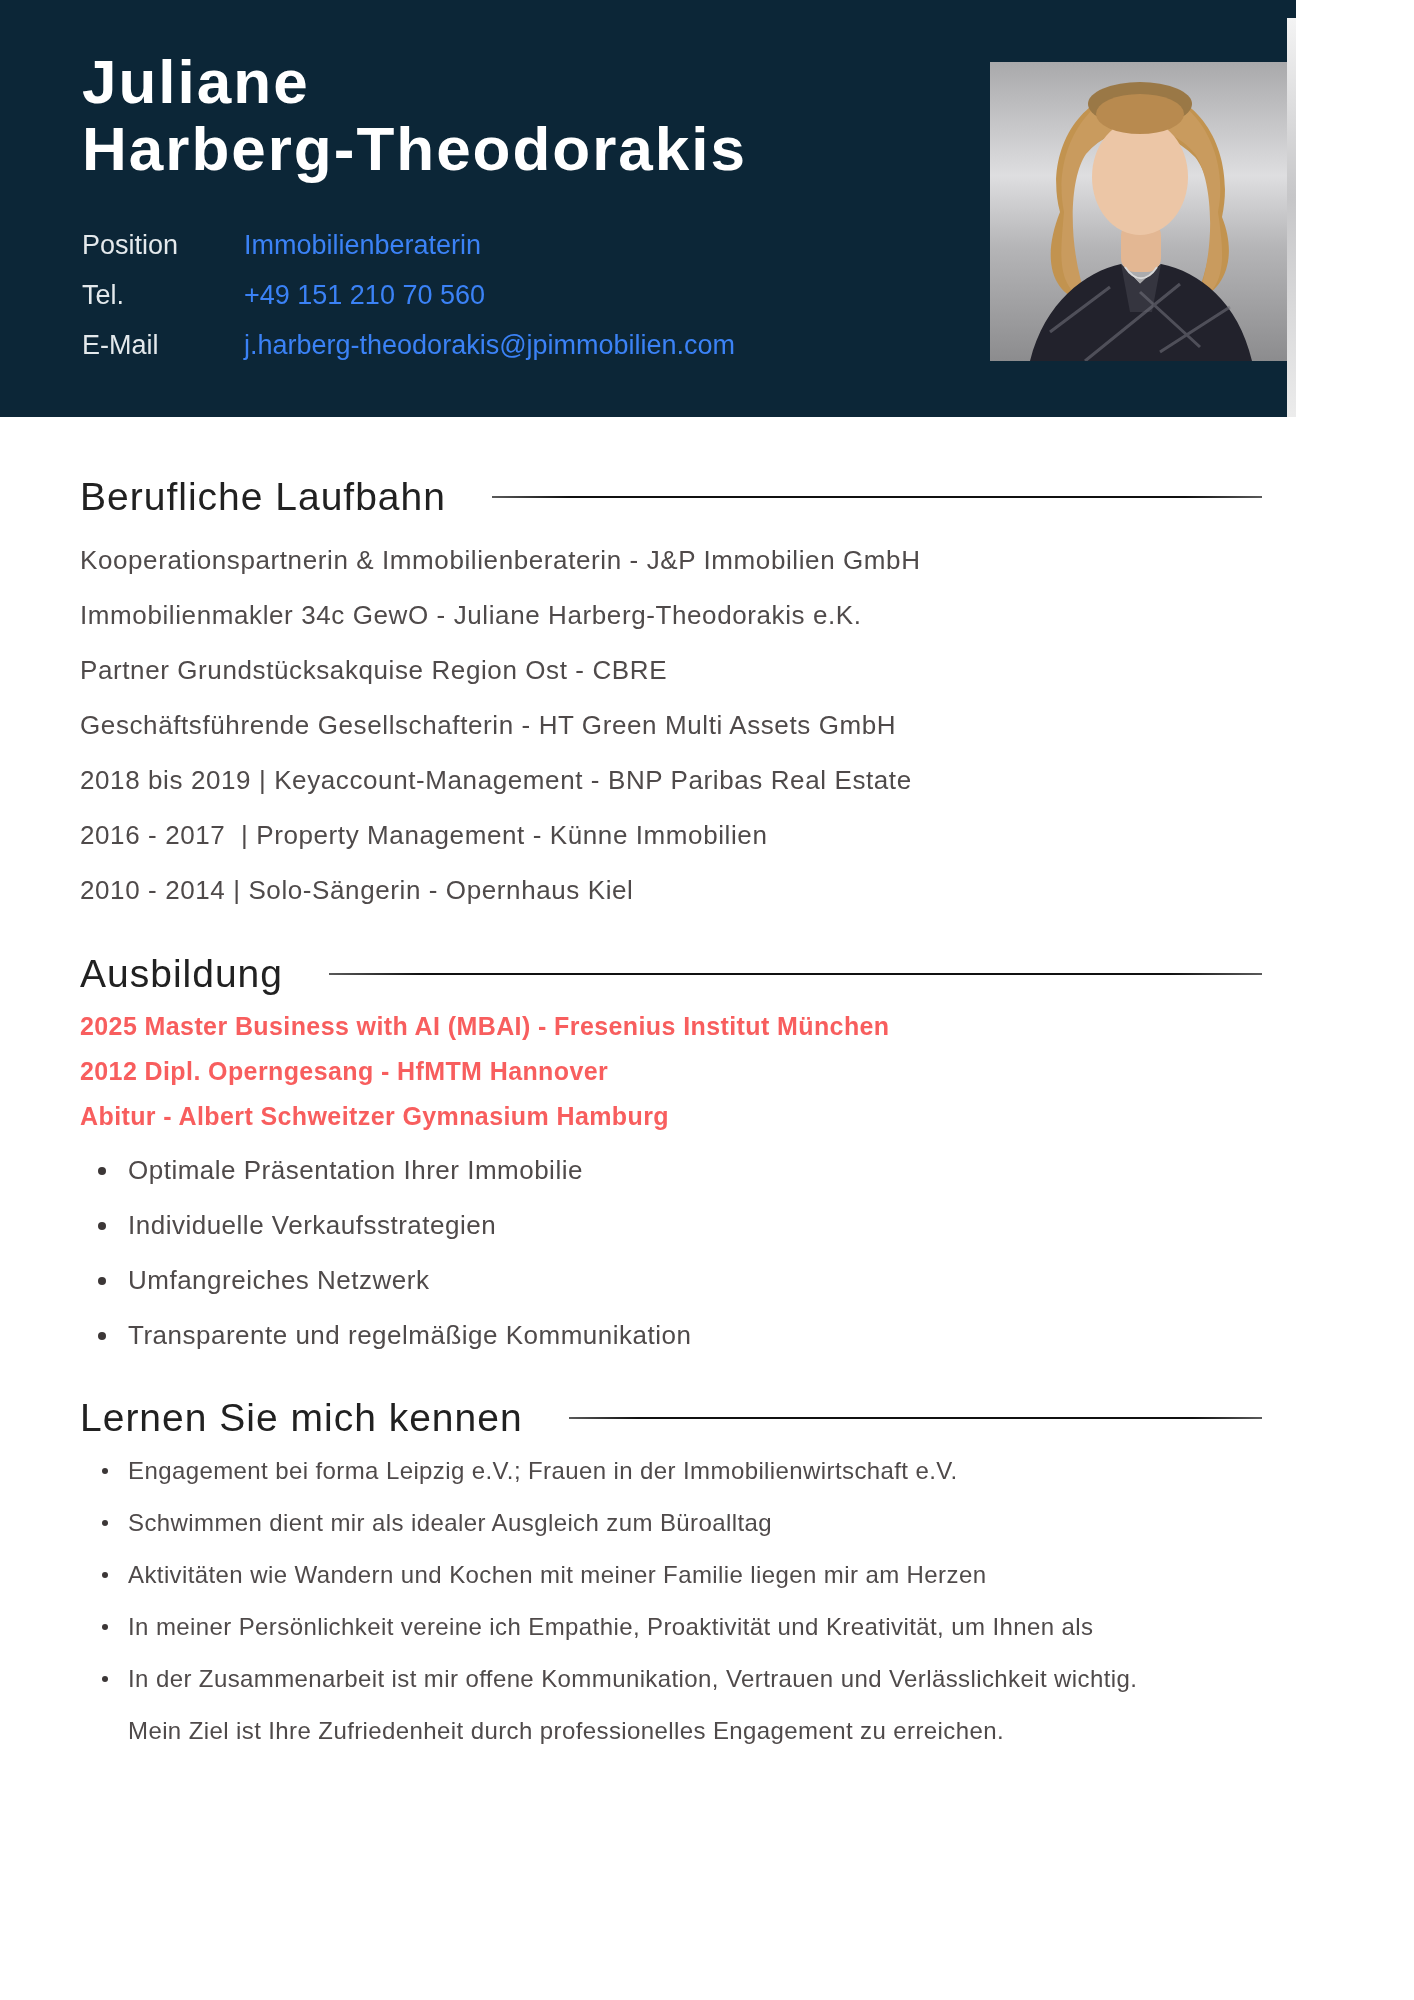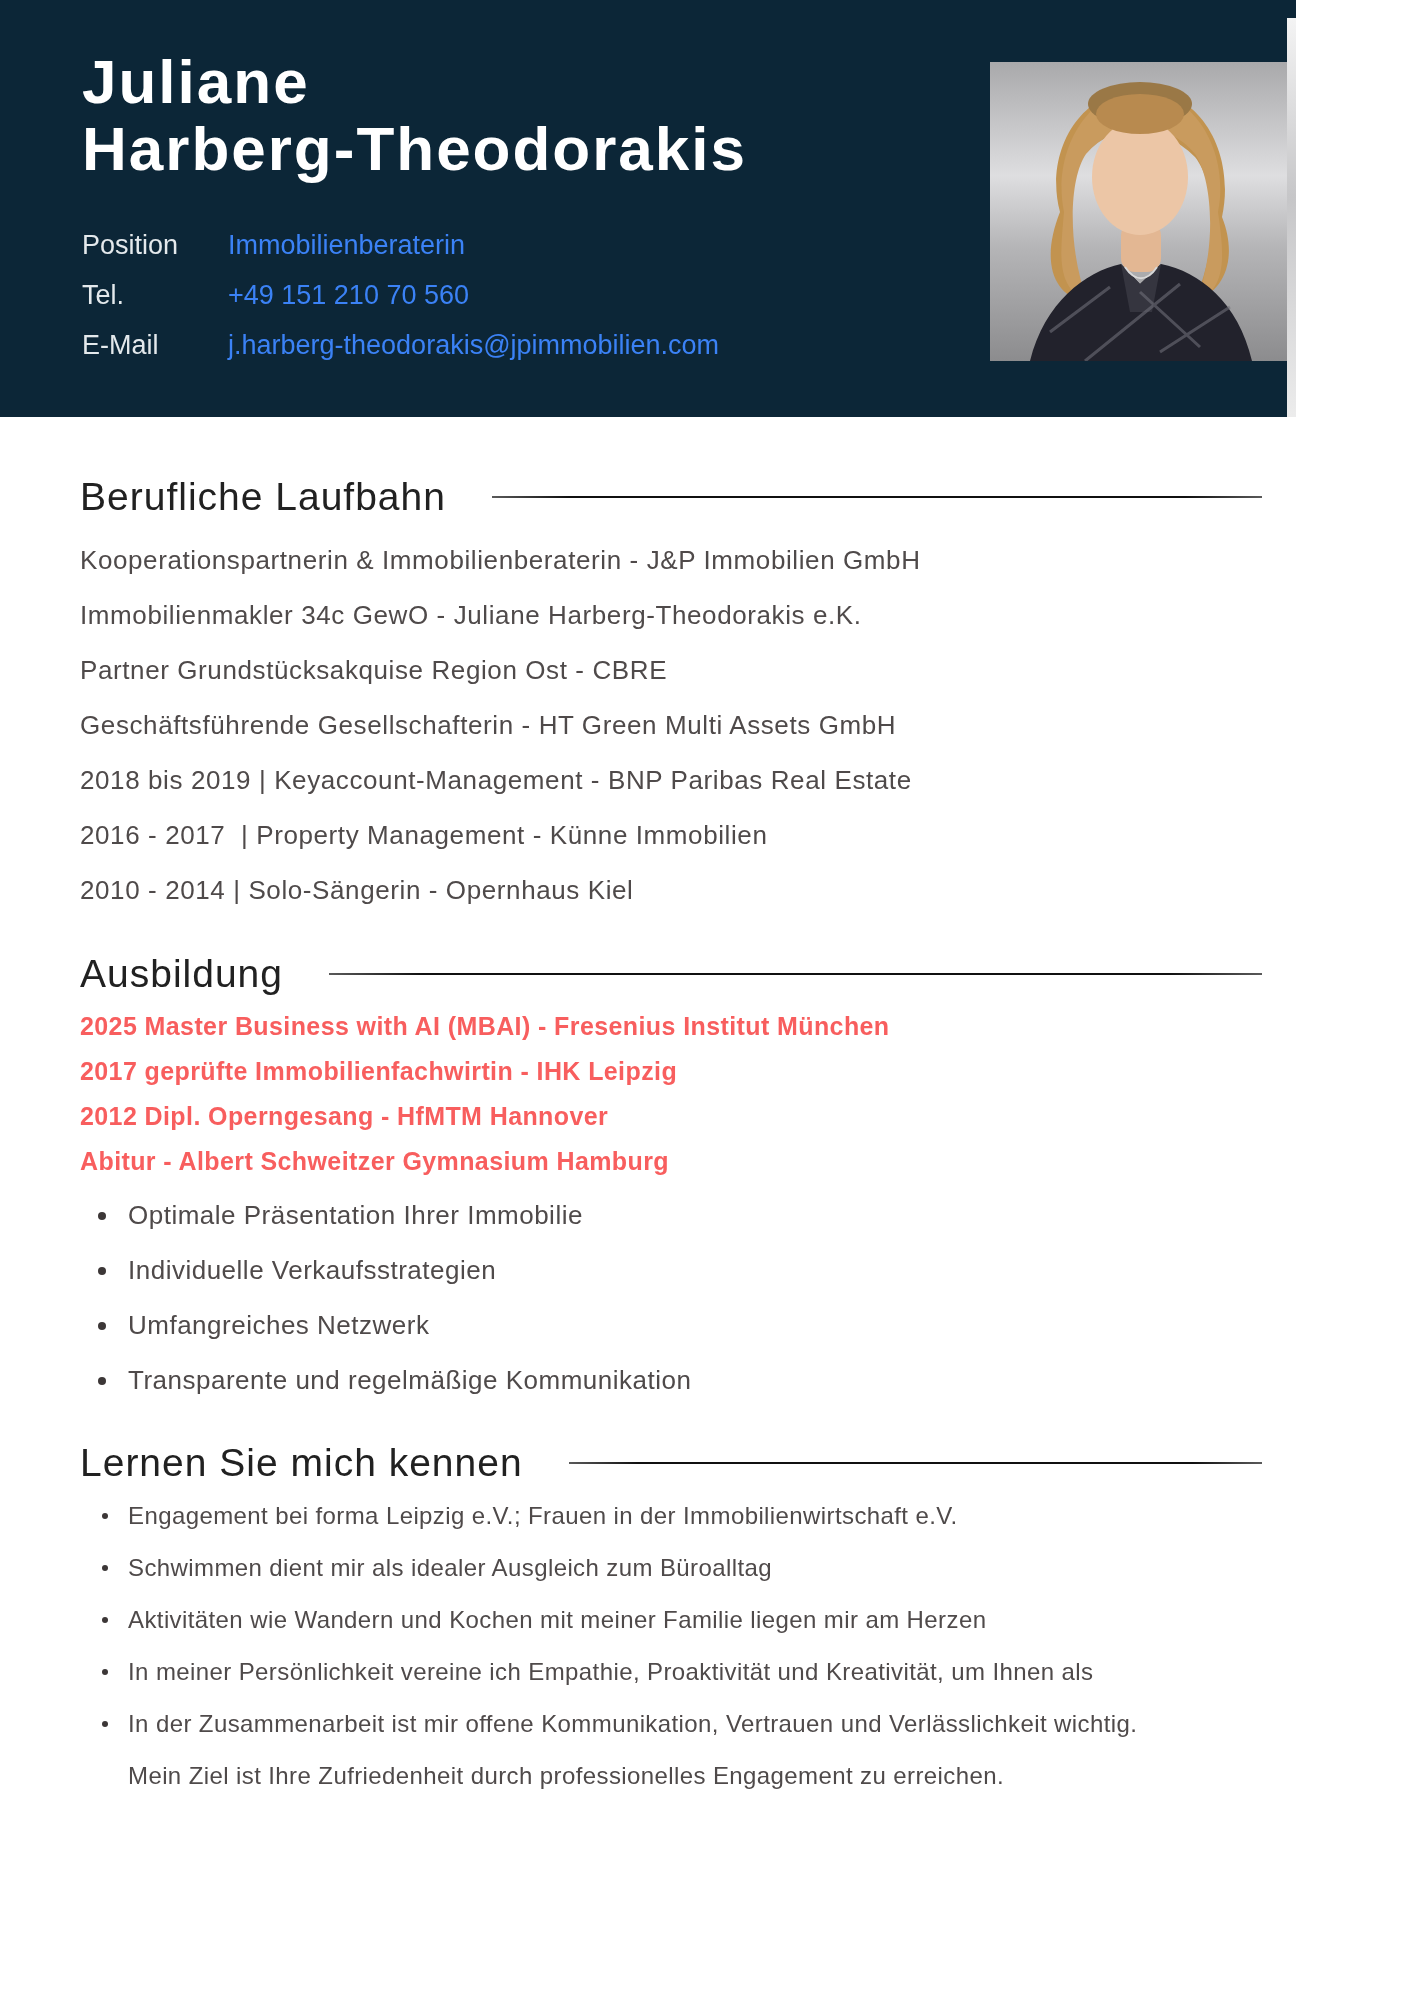--- a/index.html
+++ b/index.html
@@ -11,21 +11,21 @@
   html,body{margin:0;padding:0;background:#ffffff;}
   .page{
     width:1414px;height:2000px;position:relative;background:#ffffff;
     font-family:"Liberation Sans","DejaVu Sans",sans-serif;overflow:hidden;
   }
   
   .header{position:relative;width:1296px;height:417px;background:var(--header_bg);}
   .name{position:absolute;left:82px;top:48px;color:#ffffff;font-weight:700;
         font-size:62px;line-height:67px;letter-spacing:2px;}
   .contact{position:absolute;left:82px;top:220px;display:grid;
-           grid-template-columns:146px auto;column-gap:0;}
+           grid-template-columns:146px auto;column-gap:16px;}
   .contact .lbl{color:#e4e9ec;font-size:27px;line-height:50px;font-weight:400;}
   .contact .val{color:#3b82f6;font-size:27px;line-height:50px;font-weight:400;}
   .photo{position:absolute;left:990px;top:62px;width:297px;height:299px;overflow:hidden;}
   .edge-strip{position:absolute;right:0;top:18px;width:9px;height:399px;
               background:linear-gradient(180deg,#f4f4f4,#c6c6c8 45%,#ececec);}
   
   .main{padding:12px 80px;display:flow-root;color:var(--body_text);}
   .shead{display:flex;align-items:center;width:1182px;}
   .shead .title{font-size:39px;line-height:44px;color:var(--heading_text);
                 font-weight:400;letter-spacing:1px;white-space:nowrap;}
@@ -118,21 +118,20 @@
       <div class="item">2016 - 2017  | Property Management - Künne Immobilien</div>
       <div class="item">2010 - 2014 | Solo-Sängerin - Opernhaus Kiel</div>
     </div>
 
     <div class="shead h-edu">
       <span class="title">Ausbildung</span>
       <span class="rule"></span>
     </div>
     <div class="list-red">
       <div class="item">2025 Master Business with AI (MBAI) - Fresenius Institut München</div>
-      <div class="item">2017 geprüfte Immobilienfachwirtin - IHK Leipzig</div>
       <div class="item">2012 Dipl. Operngesang - HfMTM Hannover</div>
       <div class="item">Abitur - Albert Schweitzer Gymnasium Hamburg</div>
     </div>
 
     <div class="list-bullets">
       <div class="bullet">
         <span class="dot"></span>
         <span>Optimale Präsentation Ihrer Immobilie</span>
       </div>
       <div class="bullet">

